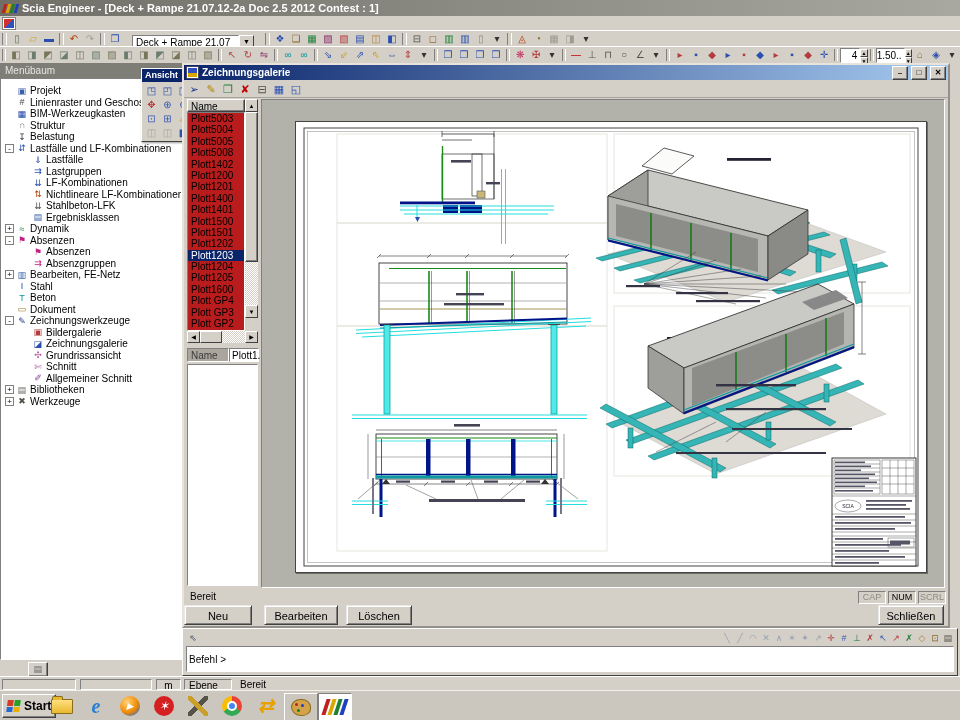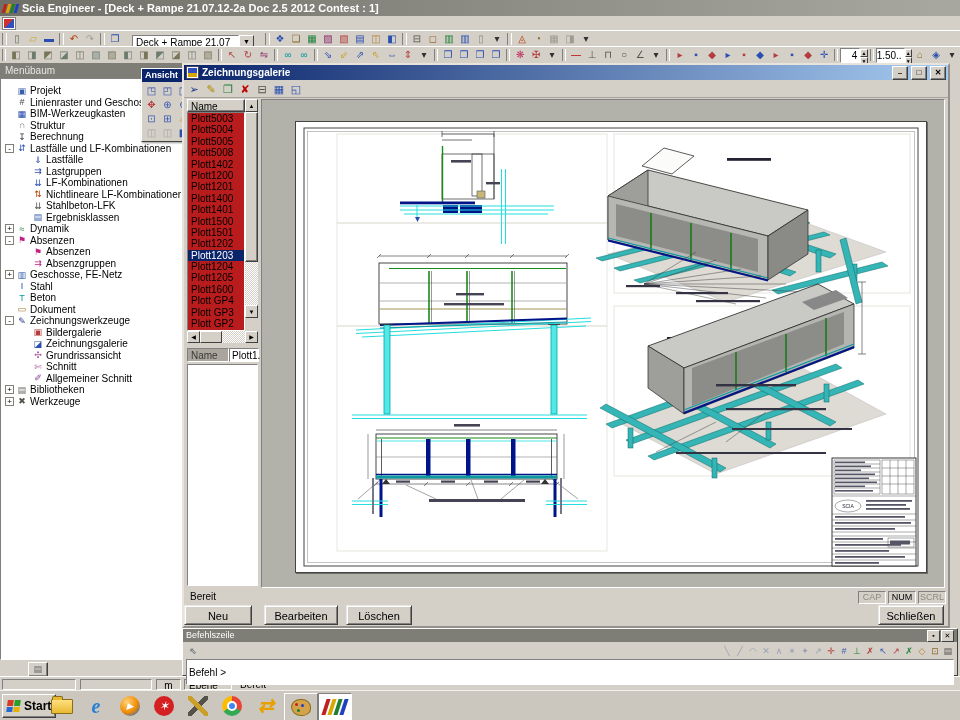--- a/index.html
+++ b/index.html
@@ -330,21 +330,21 @@
 
       <div class="trow" style="--lv: 0;">
         <span class="texp"></span>
         <span class="tico" style="--c: #808078;">∩</span>
         <span class="tlabel">Struktur</span>
       </div>
 
       <div class="trow" style="--lv: 0;">
         <span class="texp"></span>
         <span class="tico" style="--c: #33334a;">↧</span>
-        <span class="tlabel">Berechnung</span>
+        <span class="tlabel">Belastung</span>
       </div>
 
       <div class="trow" style="--lv: 0;">
         <span class="texp">-</span>
         <span class="tico" style="--c: #2a4fb0;">⇵</span>
         <span class="tlabel">Lastfälle und LF-Kombinationen</span>
       </div>
 
       <div class="trow" style="--lv: 1;">
         <span class="texp"></span>
@@ -402,21 +402,21 @@
 
       <div class="trow" style="--lv: 1;">
         <span class="texp"></span>
         <span class="tico" style="--c: #c02080;">⇉</span>
         <span class="tlabel">Absenzgruppen</span>
       </div>
 
       <div class="trow" style="--lv: 0;">
         <span class="texp">+</span>
         <span class="tico" style="--c: #3a5fa8;">▥</span>
-        <span class="tlabel">Geschosse, FE-Netz</span>
+        <span class="tlabel">Bearbeiten, FE-Netz</span>
       </div>
 
       <div class="trow" style="--lv: 0;">
         <span class="texp"></span>
         <span class="tico" style="--c: #2a4fb0;">I</span>
         <span class="tlabel">Stahl</span>
       </div>
 
       <div class="trow" style="--lv: 0;">
         <span class="texp"></span>
@@ -877,26 +877,20 @@
         <span class="flag-cell">SCRL</span>
       </span>
   </div>
   <button class="gbtn" style="left:0;width:68px">Neu</button>
   <button class="gbtn" style="left:80px;width:74px">Bearbeiten</button>
   <button class="gbtn" style="left:162px;width:66px">Löschen</button>
   <button class="gbtn" style="left:694px;width:66px">Schließen</button>
 </div>
 
 <div id="befehl" class="abs">
-  <div class="hd">
-    <span>Befehlszeile</span>
-    <span class="sp"></span>
-    <span class="hbtn">▪</span>
-    <span class="hbtn">✕</span>
-  </div>
   <div class="mid">
     <span class="tbi" style="--c:#55606e">⇖</span>
     <span class="bz-icons">
         <span class="tbi" style="width: 12px; font-size: 9px; --c: #9aa2b2;">╲</span>
         <span class="tbi" style="width: 12px; font-size: 9px; --c: #9aa2b2;">╱</span>
         <span class="tbi" style="width: 12px; font-size: 9px; --c: #9aa2b2;">◠</span>
         <span class="tbi" style="width: 12px; font-size: 9px; --c: #9aa2b2;">✕</span>
         <span class="tbi" style="width: 12px; font-size: 9px; --c: #9aa2b2;">∧</span>
         <span class="tbi" style="width: 12px; font-size: 9px; --c: #9aa2b2;">✶</span>
         <span class="tbi" style="width: 12px; font-size: 9px; --c: #9aa2b2;">✦</span>

